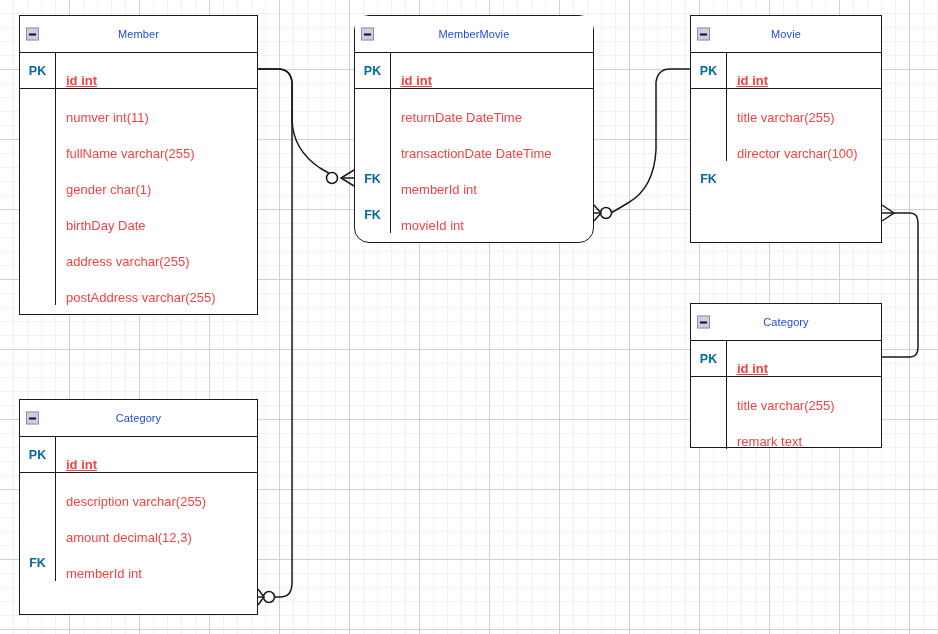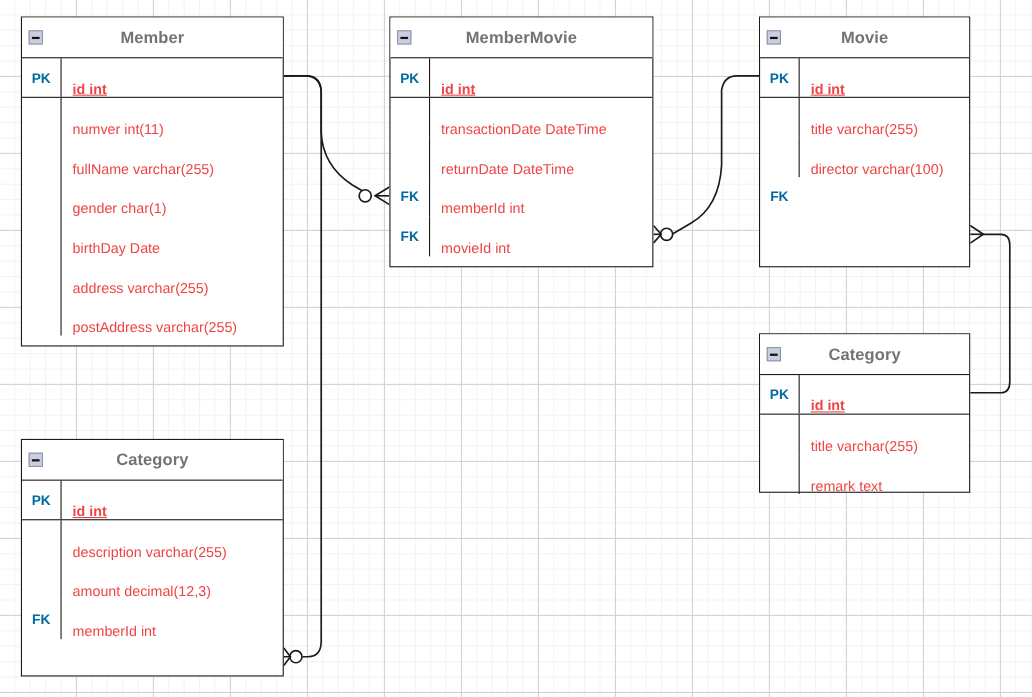--- a/index.html
+++ b/index.html
@@ -34,23 +34,23 @@
   .entity-header {
     position: relative;
     height: 36px;
     border-bottom: 1.6px solid #1a1a1a;
     display: flex;
     align-items: center;
     justify-content: center;
     background: #ffffff;
   }
   .entity-title {
-    font-size: 15px;
-    font-weight: bold;
-    color: #737373;
+    font-size: 11px;
+    font-weight: normal;
+    color: #1d4ed8;
     letter-spacing: 0.1px;
   }
   .collapse-icon {
     position: absolute;
     left: 6px;
     top: 50%;
     transform: translateY(-50%);
     width: 13px;
     height: 13px;
     border: 1px solid #8d94a8;
@@ -213,45 +213,45 @@
       </div>
       <div class="attr-row">
         <span class="key-cell"></span>
         <span class="name-cell">
             <span class="attr-text">postAddress varchar(255)</span>
           </span>
       </div>
     </div>
   </div>
 
-  <div class="entity" style="left:354px; top:15px; width:240px; height:228px;">
+  <div class="entity" style="left:354px; top:15px; width:240px; height:228px;border-radius:15px;">
     <div class="entity-header">
       <span class="collapse-icon"></span>
       <span class="entity-title">MemberMovie</span>
     </div>
     <div class="body-block">
       <div class="attr-row pk-row">
         <span class="key-cell">PK</span>
         <span class="name-cell">
             <span class="attr-text">id int</span>
           </span>
       </div>
       <div class="attr-row">
         <span class="key-cell"></span>
         <span class="name-cell">
+            <span class="attr-text">returnDate DateTime</span>
+          </span>
+      </div>
+      <div class="attr-row">
+        <span class="key-cell"></span>
+        <span class="name-cell">
             <span class="attr-text">transactionDate DateTime</span>
           </span>
       </div>
       <div class="attr-row">
-        <span class="key-cell"></span>
-        <span class="name-cell">
-            <span class="attr-text">returnDate DateTime</span>
-          </span>
-      </div>
-      <div class="attr-row">
         <span class="key-cell">FK</span>
         <span class="name-cell">
             <span class="attr-text">memberId int</span>
           </span>
       </div>
       <div class="attr-row">
         <span class="key-cell">FK</span>
         <span class="name-cell">
             <span class="attr-text">movieId int</span>
           </span>

